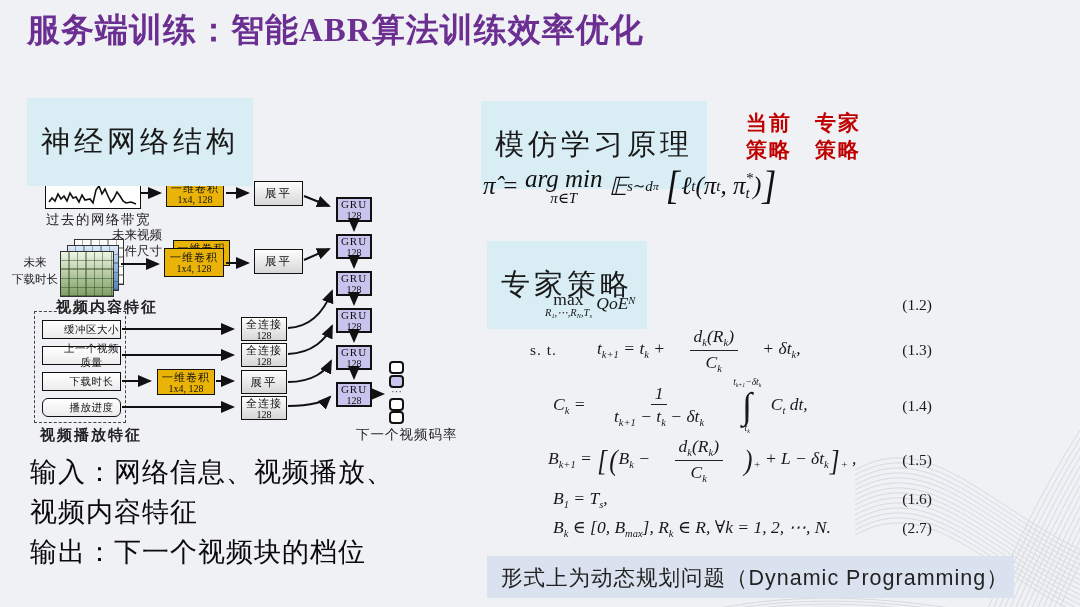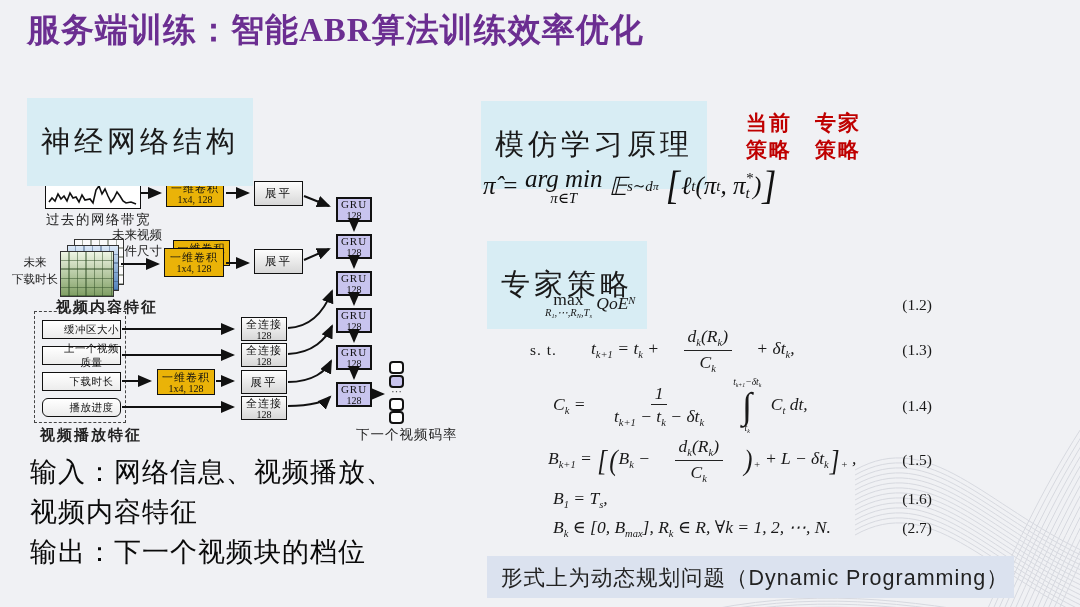--- a/index.html
+++ b/index.html
@@ -98,21 +98,21 @@
           vertical-align:middle; margin:0 5px; line-height:1; }
   .mint .isign { font-size:2.1em; font-weight:300; line-height:0.95; font-style:normal; }
   .mint .ilim  { font-size:.55em; }
 
   
   .eq-row { position:absolute; left:490px; width:442px; display:flex; align-items:center;
             z-index:3; font-size:17.5px; font-style:italic; color:#191919; }
   .eq-row .eq-label { font-style:normal; font-size:15.5px; letter-spacing:1px; }
   .eq-row .eq-tag   { margin-left:auto; font-style:normal; font-size:15.5px; }
   #eqr0 { top:288px; min-height:34px; } #eqr0 .eq-body { margin-left:55px; }
-  #eqr1 { top:326px; min-height:44px; } #eqr1 .eq-label { margin-left:40px; }
+  #eqr1 { top:326px; min-height:44px;gap:6px; } #eqr1 .eq-label { margin-left:40px; }
                                         #eqr1 .eq-body { margin-left:34px; }
   #eqr2 { top:374px; min-height:64px; } #eqr2 .eq-body { margin-left:63px; }
   #eqr3 { top:436px; min-height:48px; } #eqr3 .eq-body { margin-left:58px; }
   #eqr4 { top:487px; min-height:24px; } #eqr4 .eq-body { margin-left:63px; }
   #eqr5 { top:515px; min-height:26px; } #eqr5 .eq-body { margin-left:63px; }
 
   
   #footer-bar { left:487px; top:556px; width:527px; height:42px; background:#dbe2ef;
                 z-index:3; display:flex; align-items:center; padding-left:14px;
                 font-size:21.5px; letter-spacing:1px; color:#222;

